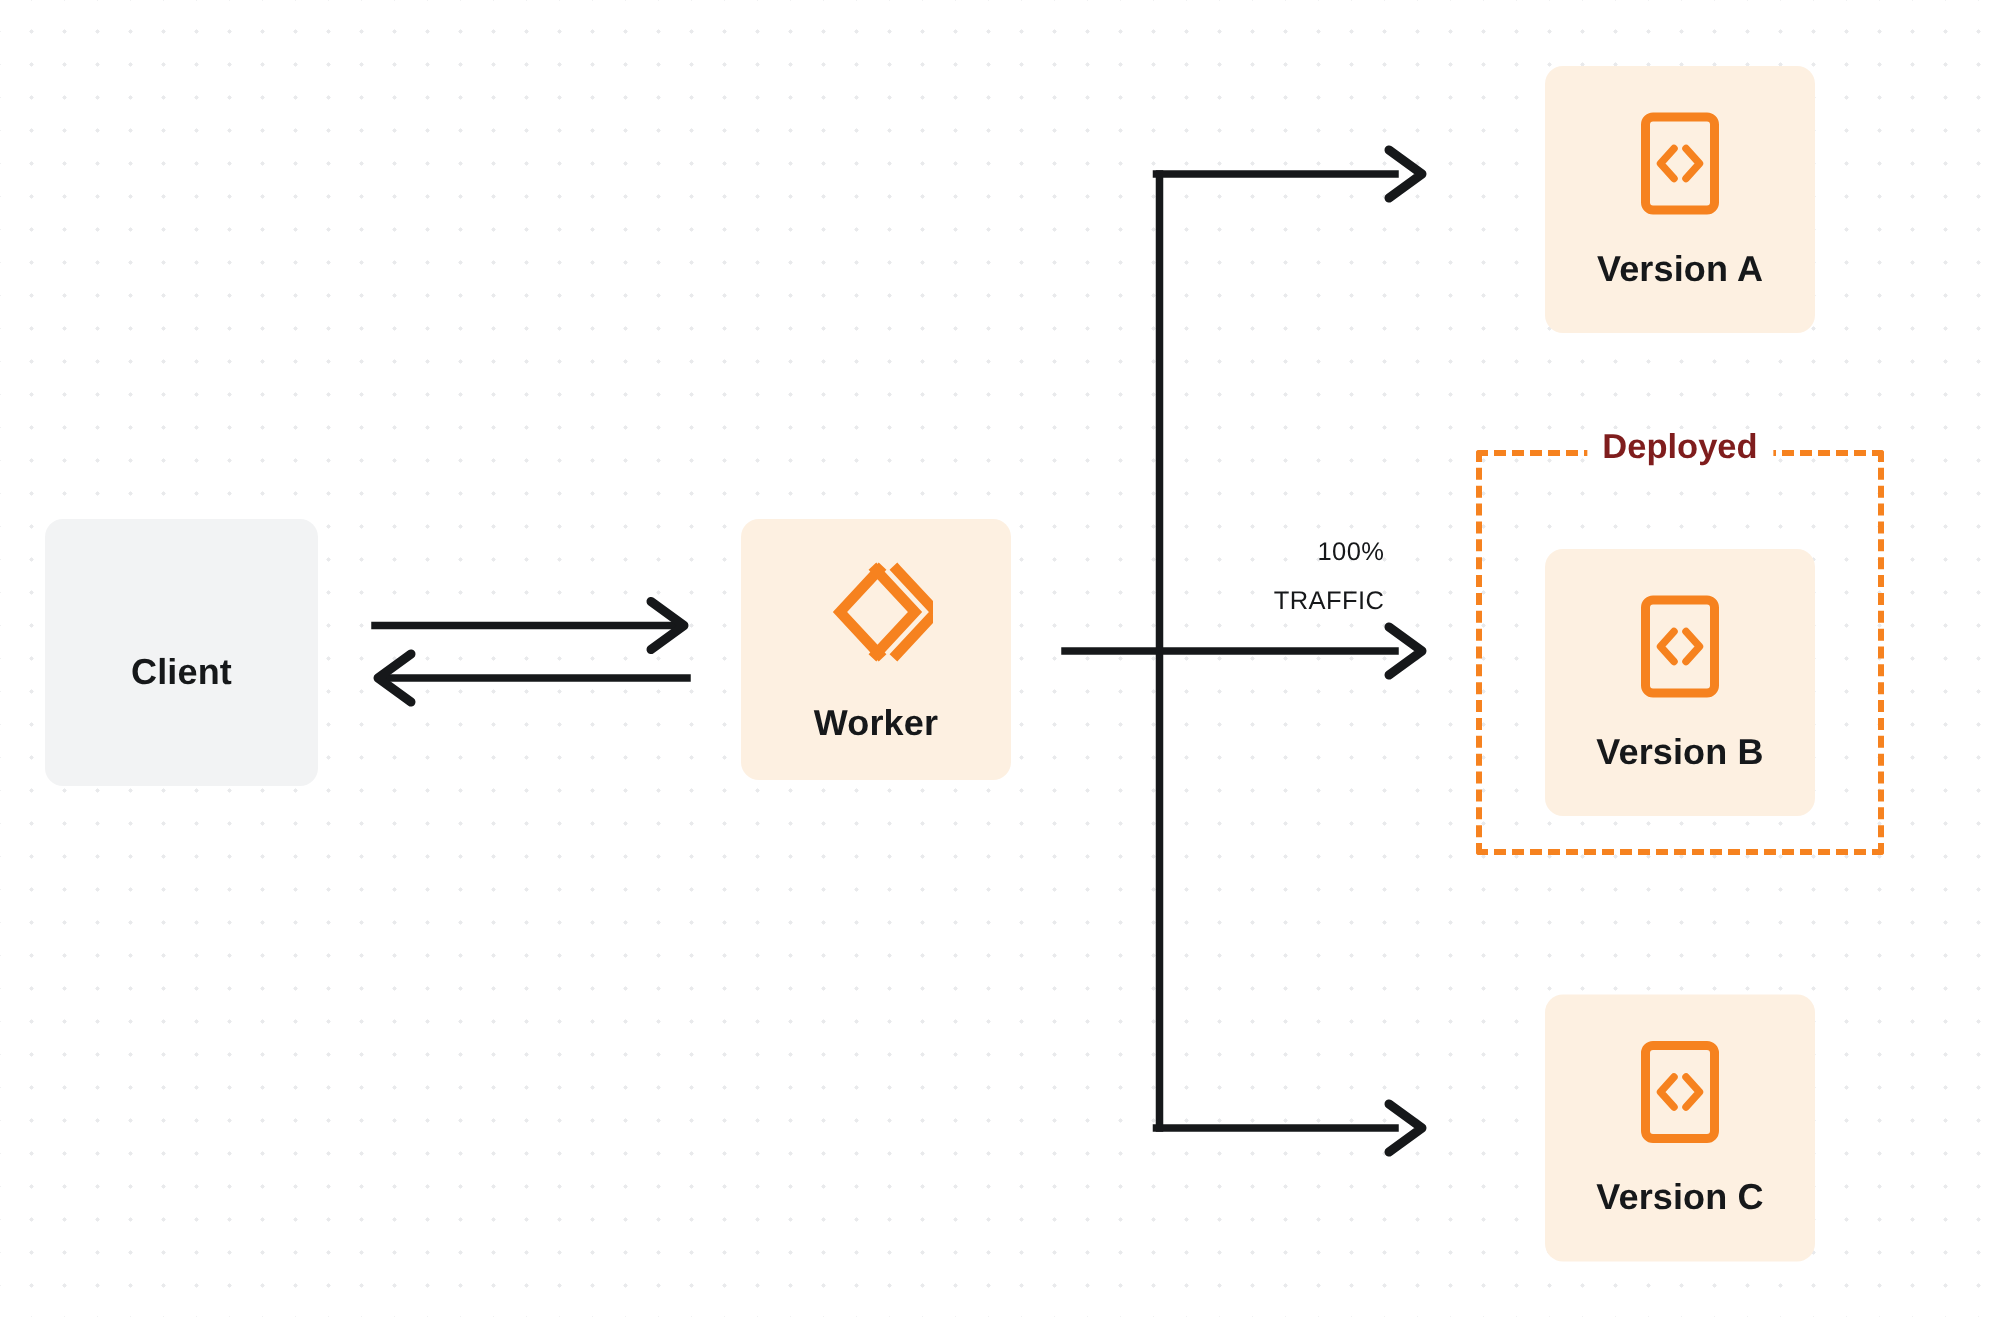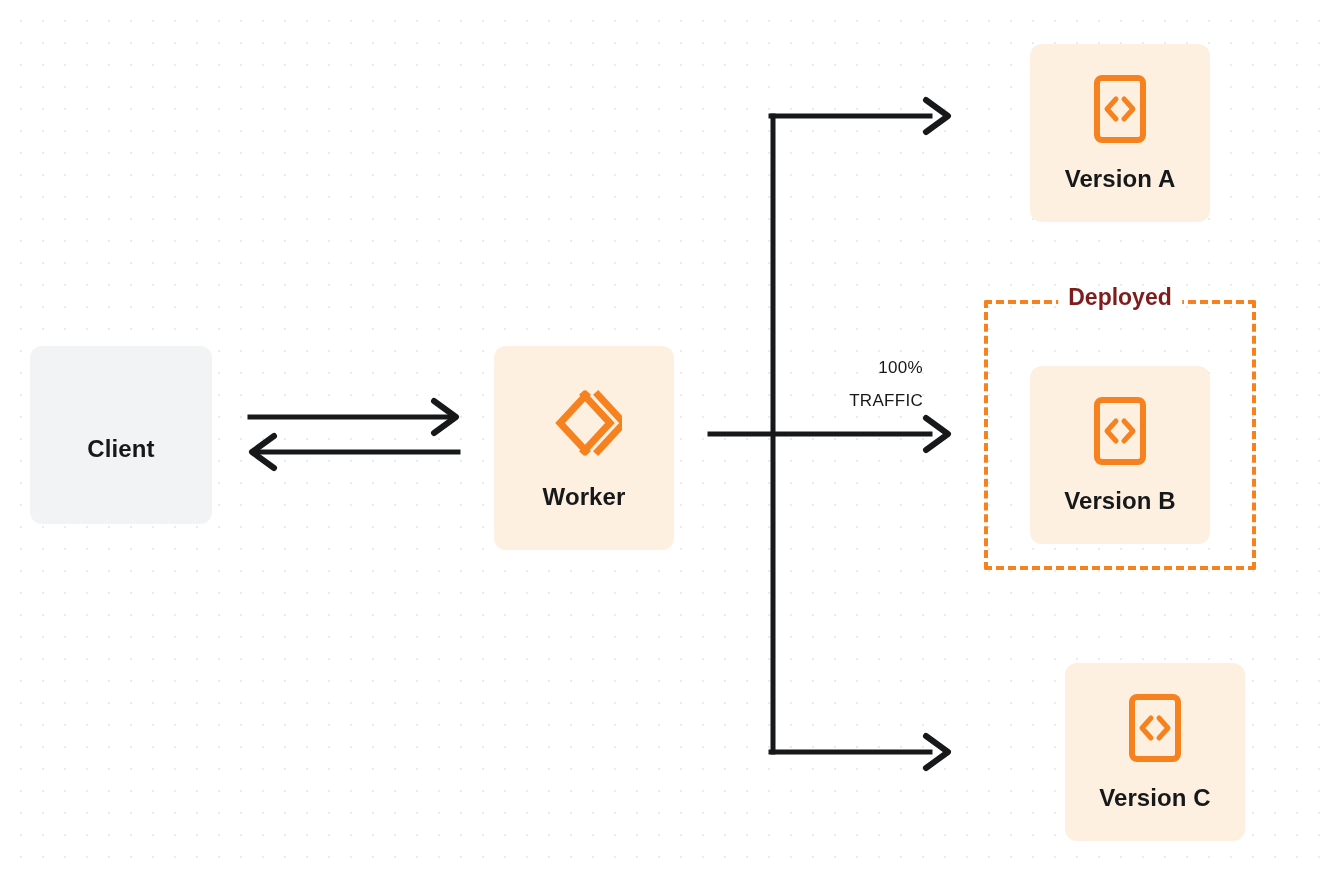--- a/index.html
+++ b/index.html
@@ -51,41 +51,41 @@
     height: 178px;
     background: #f2f3f4;
   }
   #client-node .node-label { font-size: 24px; margin-top: 28px; }
 
   
   #worker-node {
     left: 494px;
     top: 346px;
     width: 180px;
-    height: 204px;
+    height: 174px;
     background: #fdf0e1;
   }
   #worker-node .node-label {
     font-size: 24px;
     margin-top: 18px;
   }
 
   
   .version-node {
     width: 180px;
     height: 178px;
     background: #fdf0e1;
   }
   .version-node .node-label {
     font-size: 24px;
     margin-top: 14px;
   }
   #version-a-node { left: 1030px; top: 28px; margin-top: 16px; }
   #version-b-node { left: 1030px; top: 366px; }
-  #version-c-node { left: 1065px; top: 663px; }
+  #version-c-node { left: 1030px; top: 663px; }
 
   
   #deployed-group {
     position: absolute;
     left: 984px;
     top: 300px;
     width: 272px;
     height: 270px;
     border: 4px dashed #f6821f;
     border-radius: 2px;

